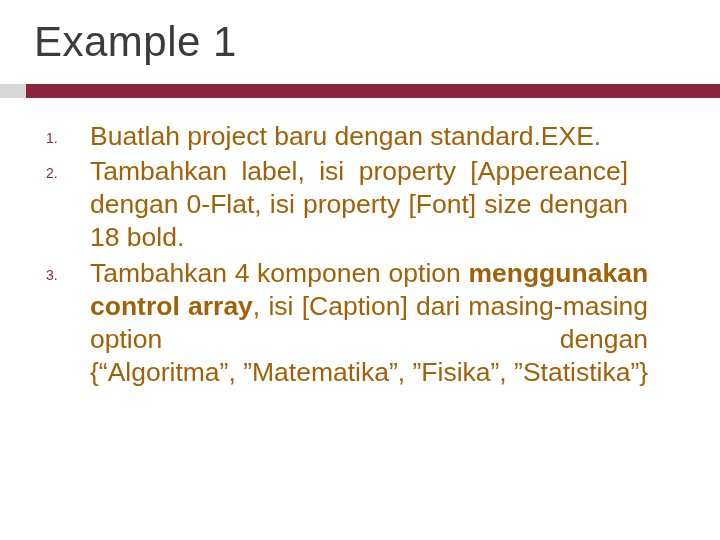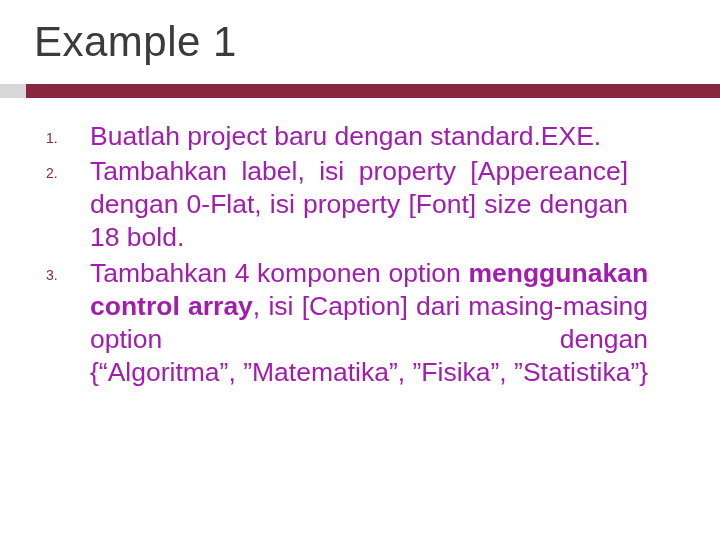--- a/index.html
+++ b/index.html
@@ -58,21 +58,21 @@
     width: 44px;
     flex: 0 0 44px;
     font-size: 14px;
     color: #8b2641;
     padding-top: 10px;
   }
   .txt {
     flex: 1;
     font-size: 26.5px;
     line-height: 1.25;
-    color: #a21caf;
+    color: #a16207;
     text-align: justify;
   }
   .bold { font-weight: 700; }
 </style>
 </head>
 <body>
 
 <div class="slide">
   <div class="title-block">
     <h1 class="title">Example 1</h1>

